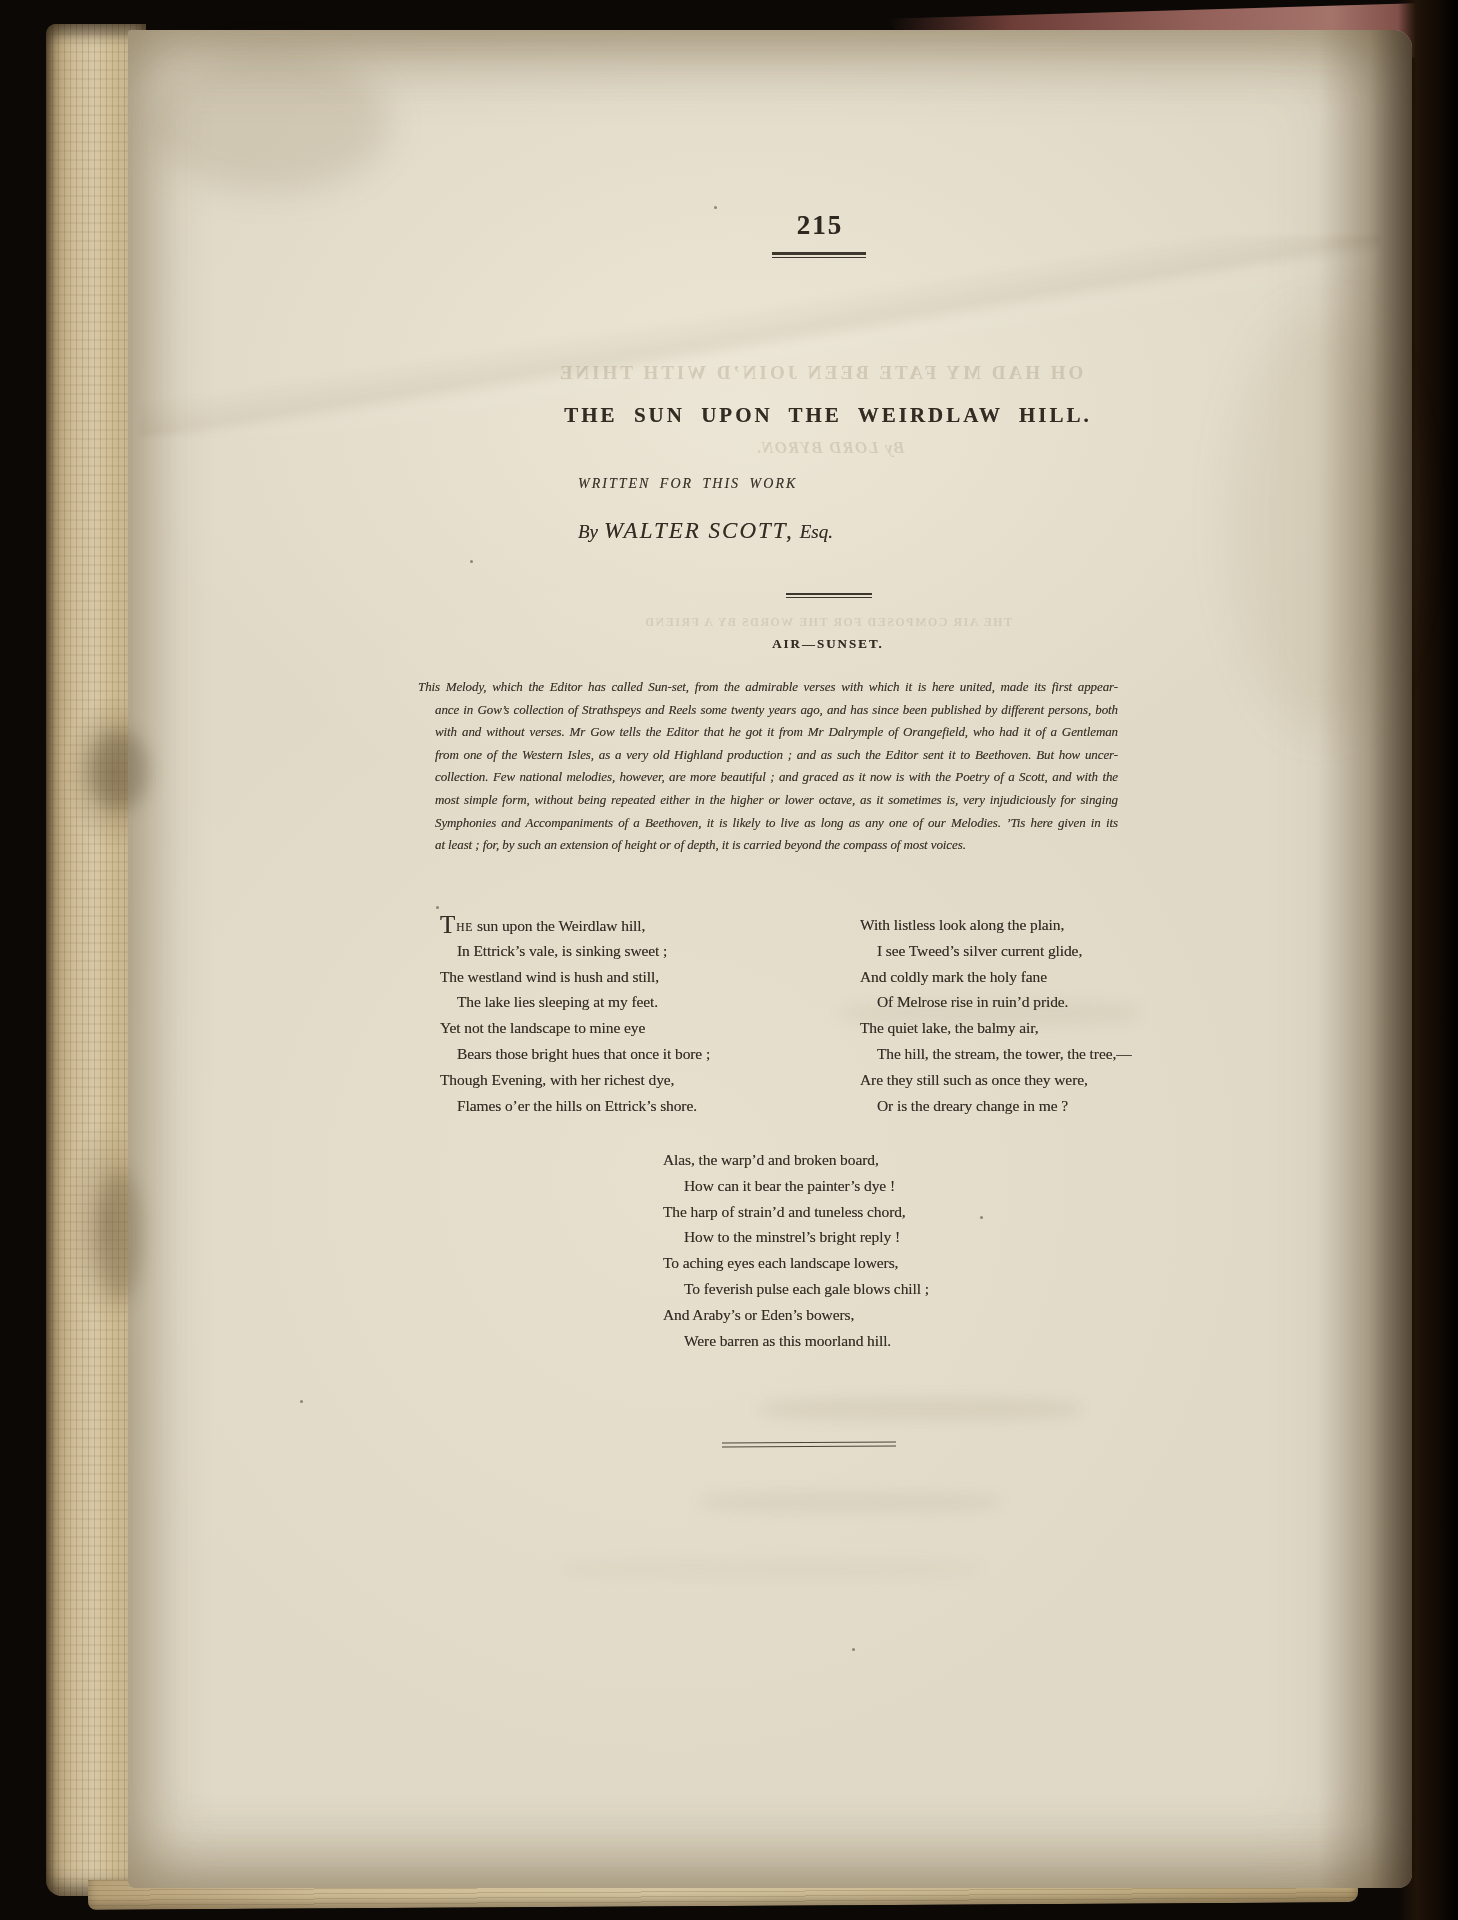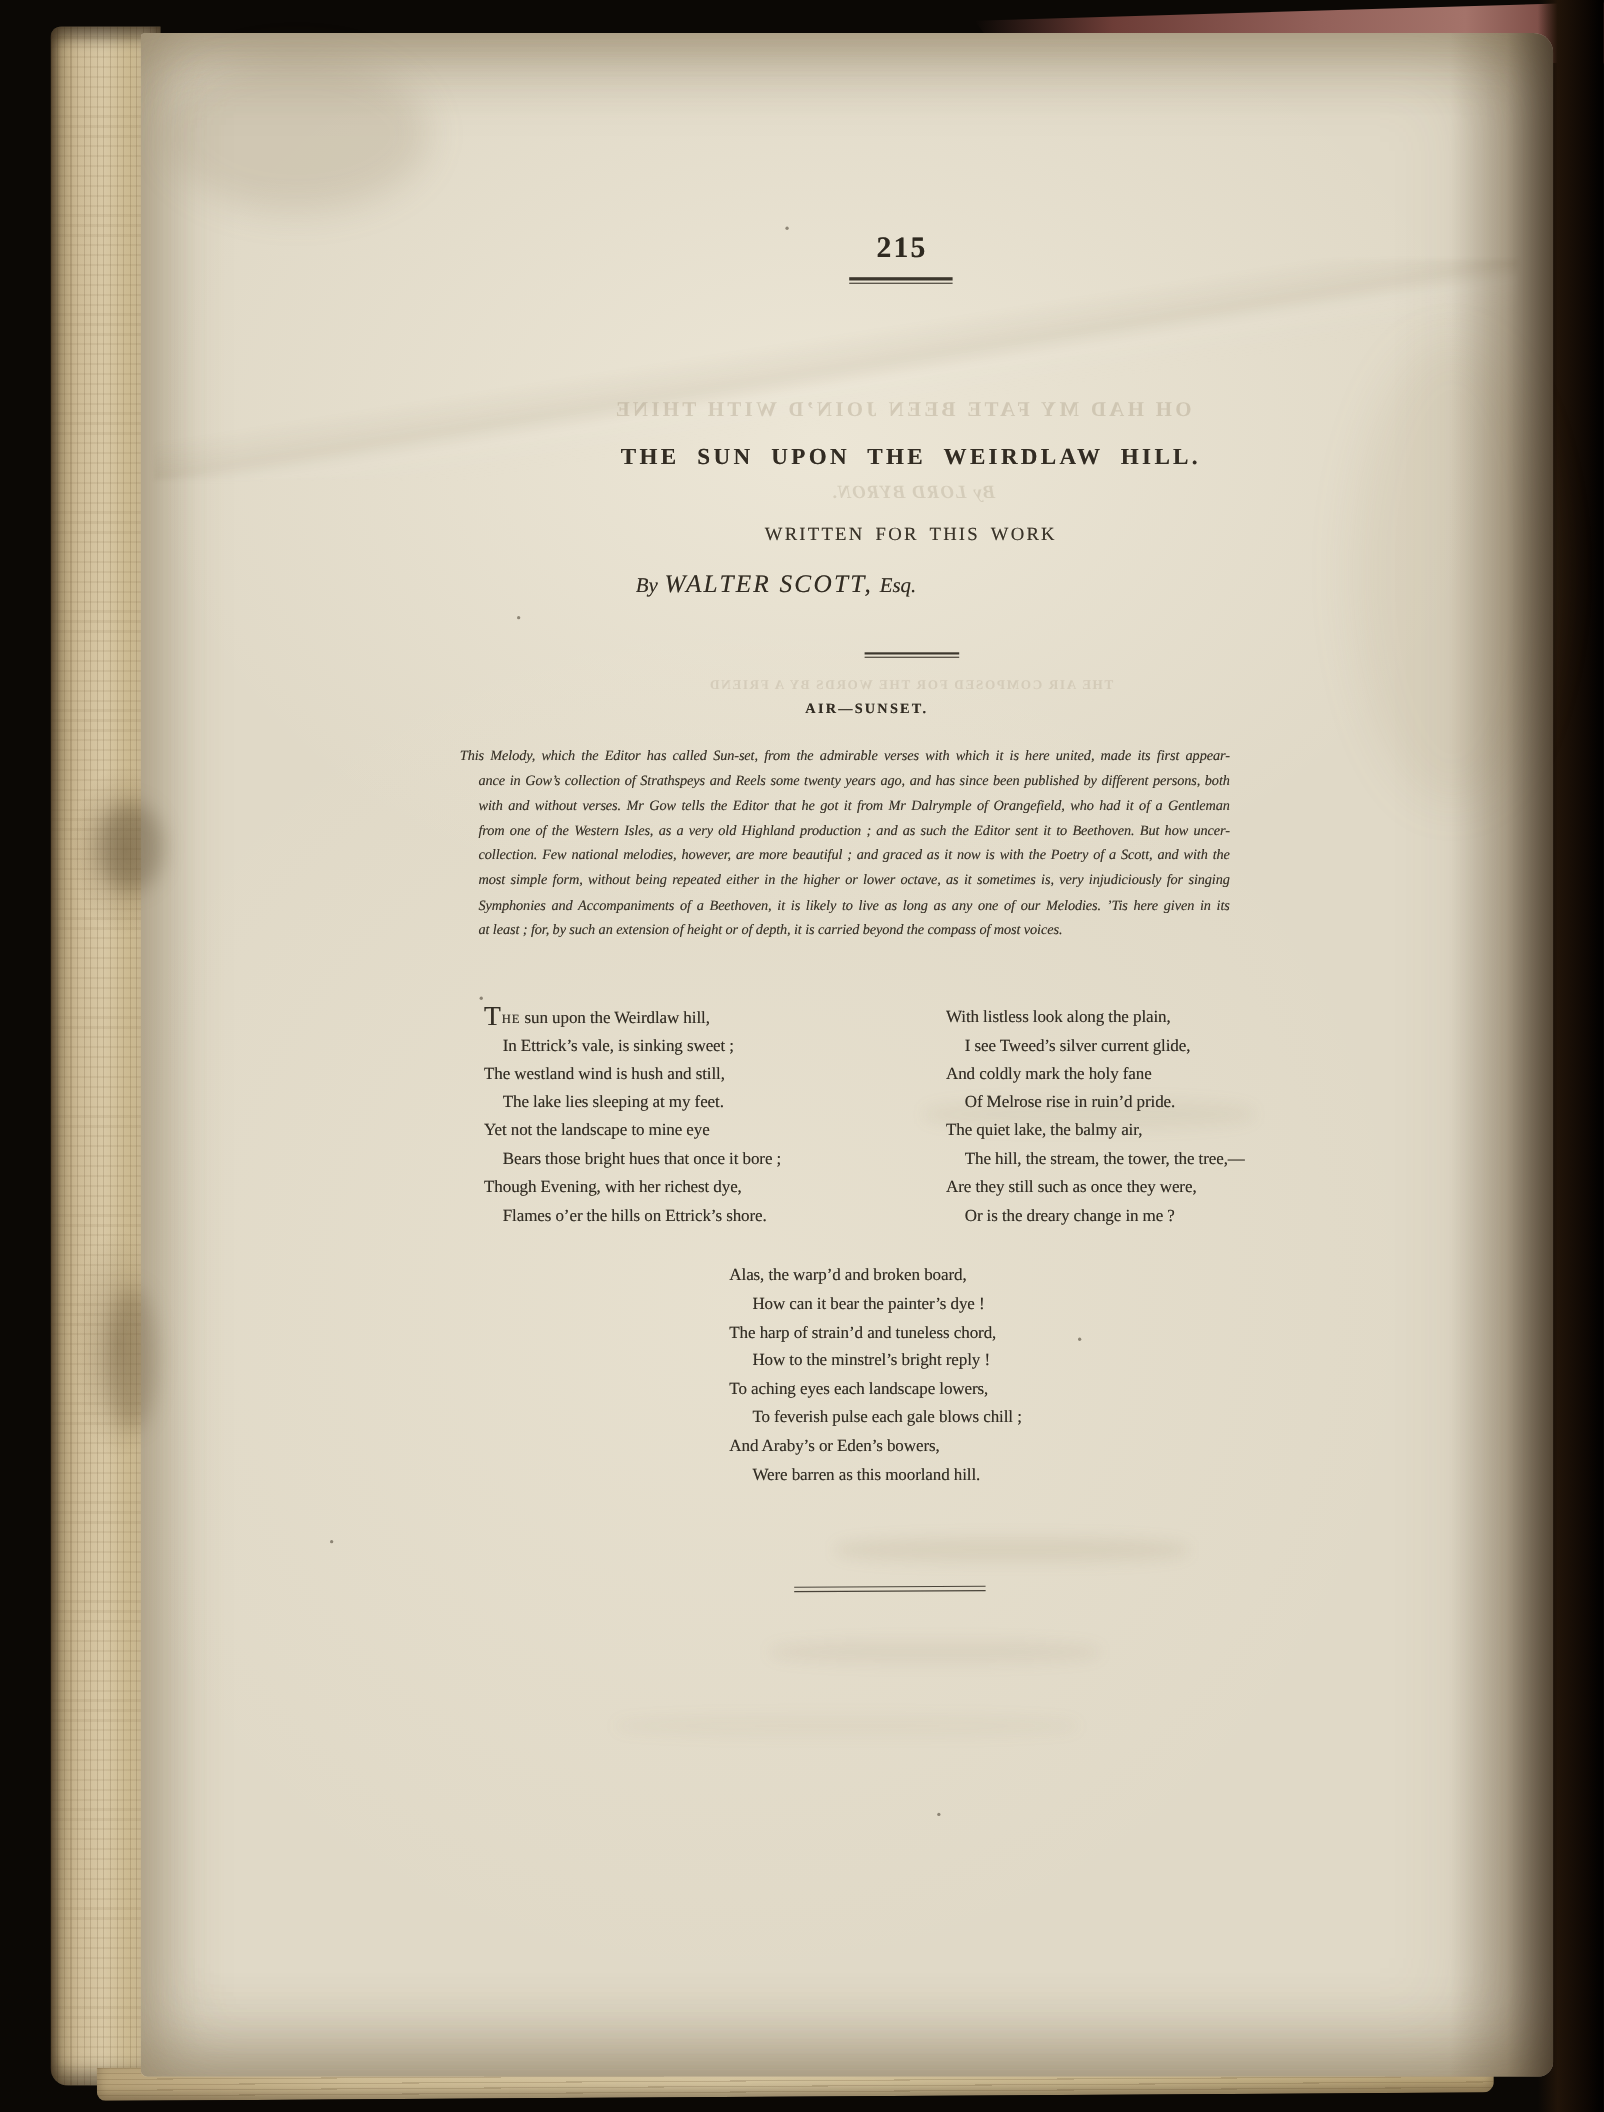--- a/index.html
+++ b/index.html
@@ -58,27 +58,27 @@
   .sm3{left:700px;top:1492px;width:300px;height:20px;background:rgba(130,108,72,.08);}
   .sm4{left:560px;top:1560px;width:420px;height:18px;background:rgba(130,108,72,.05);}
 
   
   .txt{z-index:5;color:#322c23;text-shadow:0 0 .5px rgba(58,52,42,.55);}
   .pagenum{left:760px;top:210px;width:120px;text-align:center;font-size:27px;font-weight:bold;letter-spacing:2px;color:#2e2920;}
   .dblrule{z-index:5;opacity:.92;}
   .dblrule::after{content:"";display:block;margin-top:2px;height:1.2px;background:#2e2920;}
   .pagenum-rule{left:772px;top:252px;width:94px;border-top:3.5px solid #2e2920;}
   .title{left:478px;top:403px;width:700px;text-align:center;font-size:21px;font-weight:bold;letter-spacing:3px;word-spacing:8px;}
-  .written{left:578px;top:476px;width:500px;text-align:center;font-size:17px;letter-spacing:2px;word-spacing:4px;color:#3a342a;}
+  .written{left:578px;top:476px;width:500px;text-align:left;font-size:14px;letter-spacing:2px;word-spacing:4px;color:#3a342a;font-style:italic;}
   .byline{left:578px;top:518px;width:500px;text-align:left;font-style:italic;}
   .byline .by{position:static;font-size:19px;margin-right:6px;}
   .byline .author{position:static;font-size:23px;letter-spacing:2px;margin-right:6px;}
   .byline .esq{position:static;font-size:19px;}
   .rule2{left:786px;top:593px;width:86px;border-top:2.5px solid #2e2920;}
-  .air{left:638px;top:636px;width:300px;text-align:center;font-size:13px;letter-spacing:2px;font-weight:bold;color:#35302  6;}
+  .air{left:678px;top:636px;width:300px;text-align:center;font-size:13px;letter-spacing:2px;font-weight:bold;color:#35302  6;}
   .note{left:418px;top:676px;width:700px;font-style:italic;font-size:13px;line-height:22.6px;letter-spacing:-.1px;color:#3a342a;}
   .note-line{position:static;white-space:nowrap;text-align:justify;text-align-last:justify;}
   .note-line.cont{padding-left:17px;}
   .note-line.last{text-align-last:left;}
   .col{font-size:15.5px;letter-spacing:-.1px;color:#332e25;}
   .colL{left:440px;top:912px;} .colR{left:860px;top:912px;} .colC{left:663px;top:1147px;}
   .vline{position:static;height:25.8px;line-height:25.8px;white-space:nowrap;}
   .colL .ind,.colR .ind{padding-left:17px;} .colC .ind{padding-left:21px;}
   .dropcap{position:static;font-size:25px;line-height:1;vertical-align:-2px;margin-right:1px;}
   .sc{position:static;font-size:11.5px;letter-spacing:.8px;}

